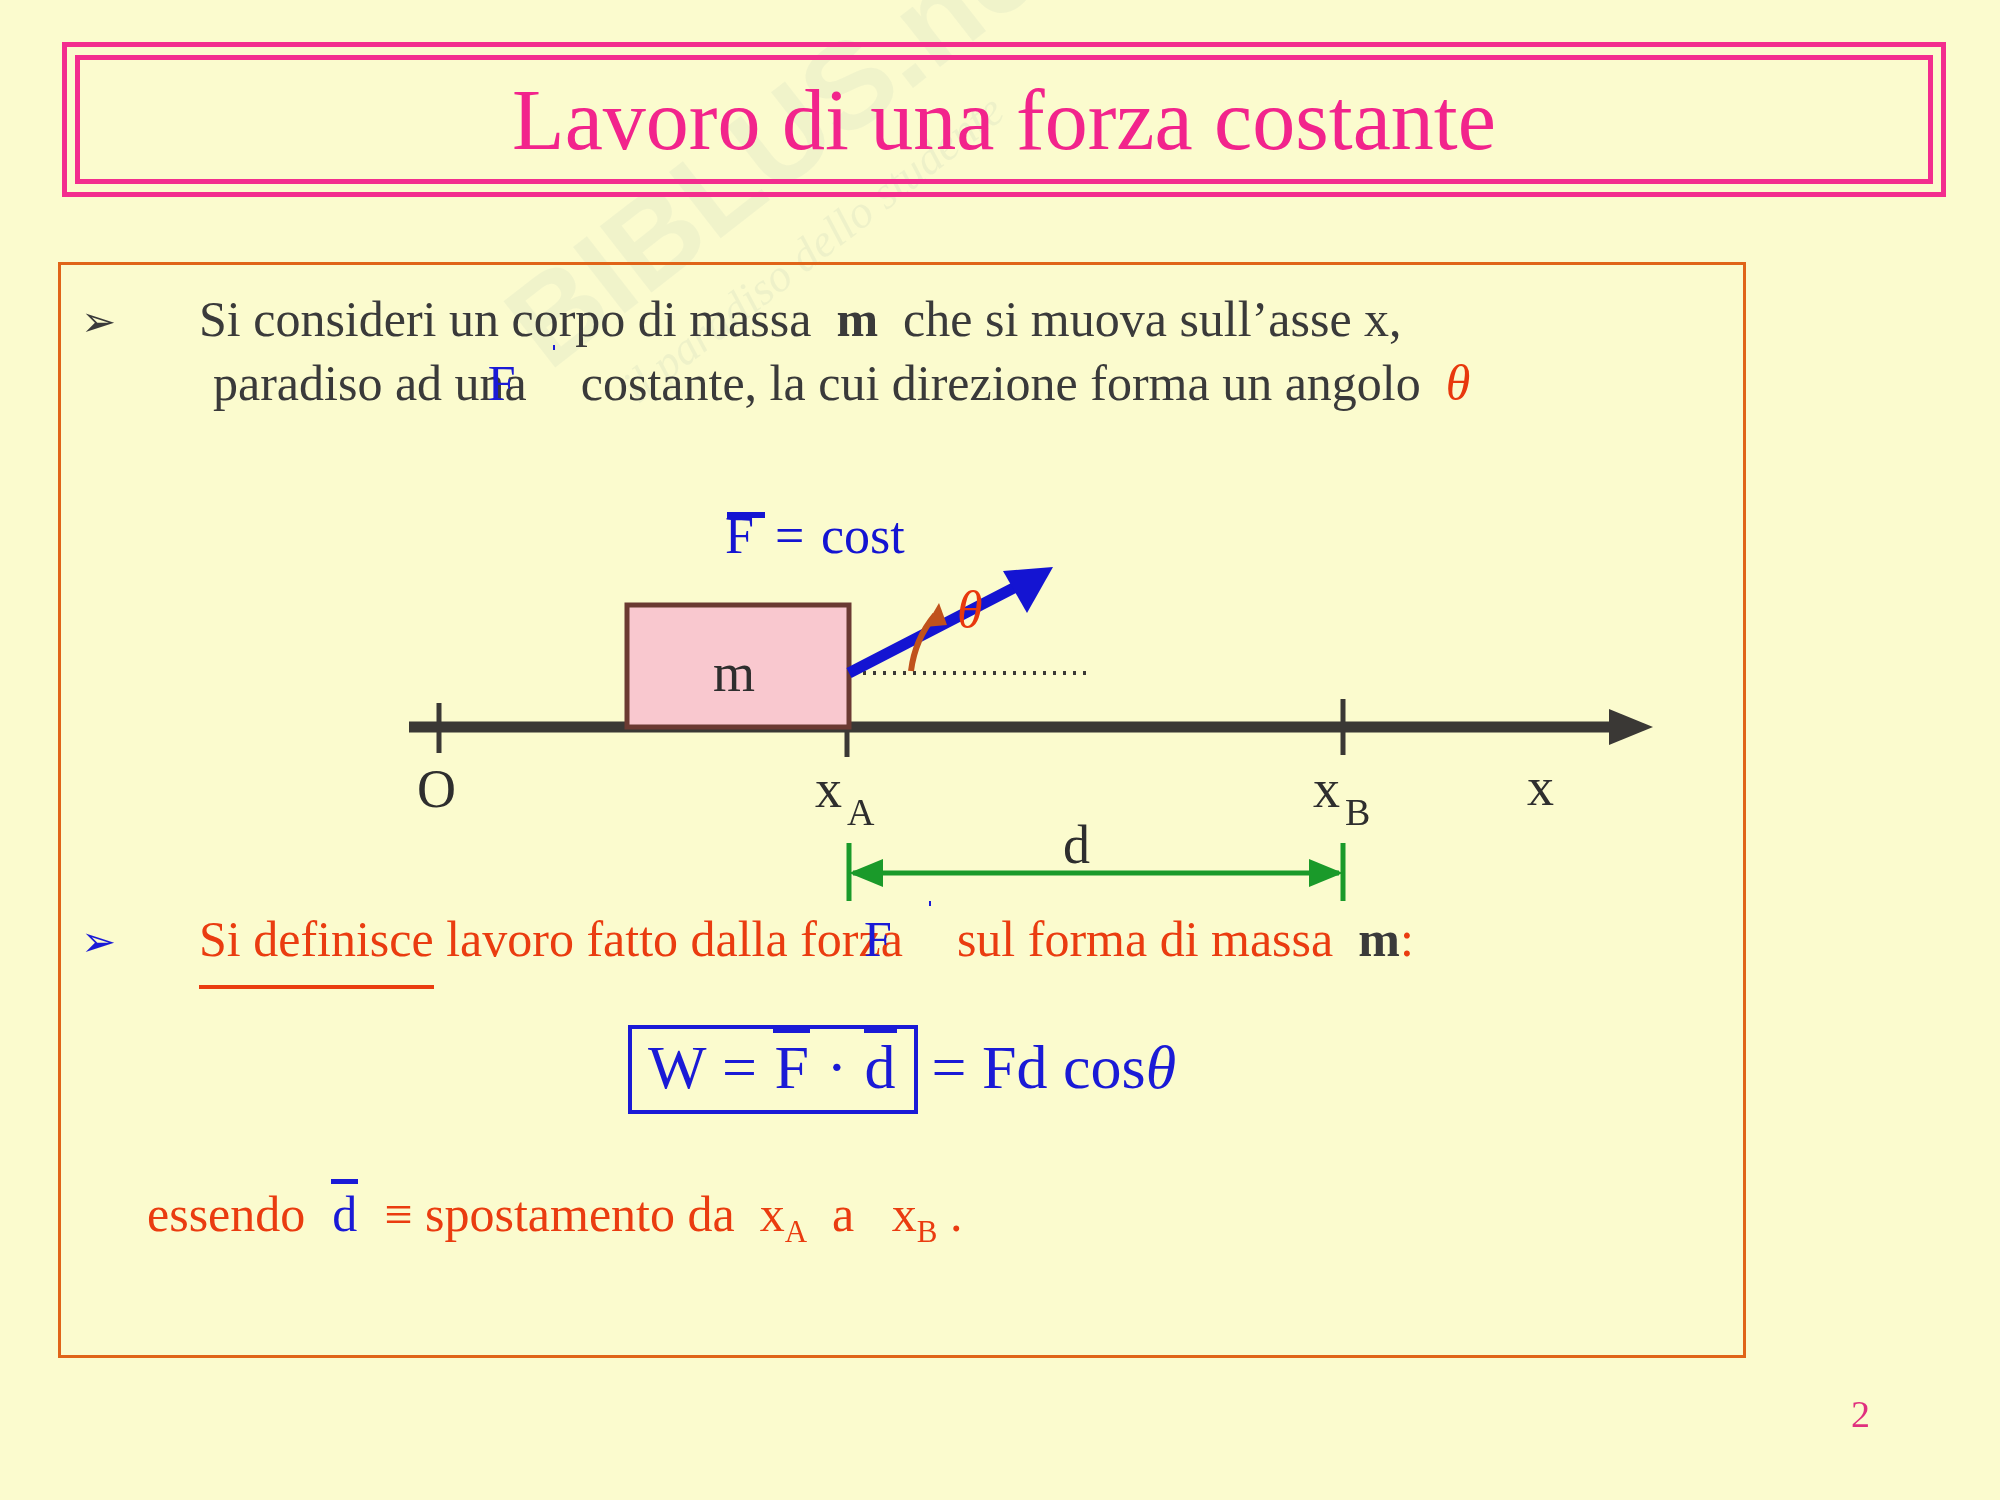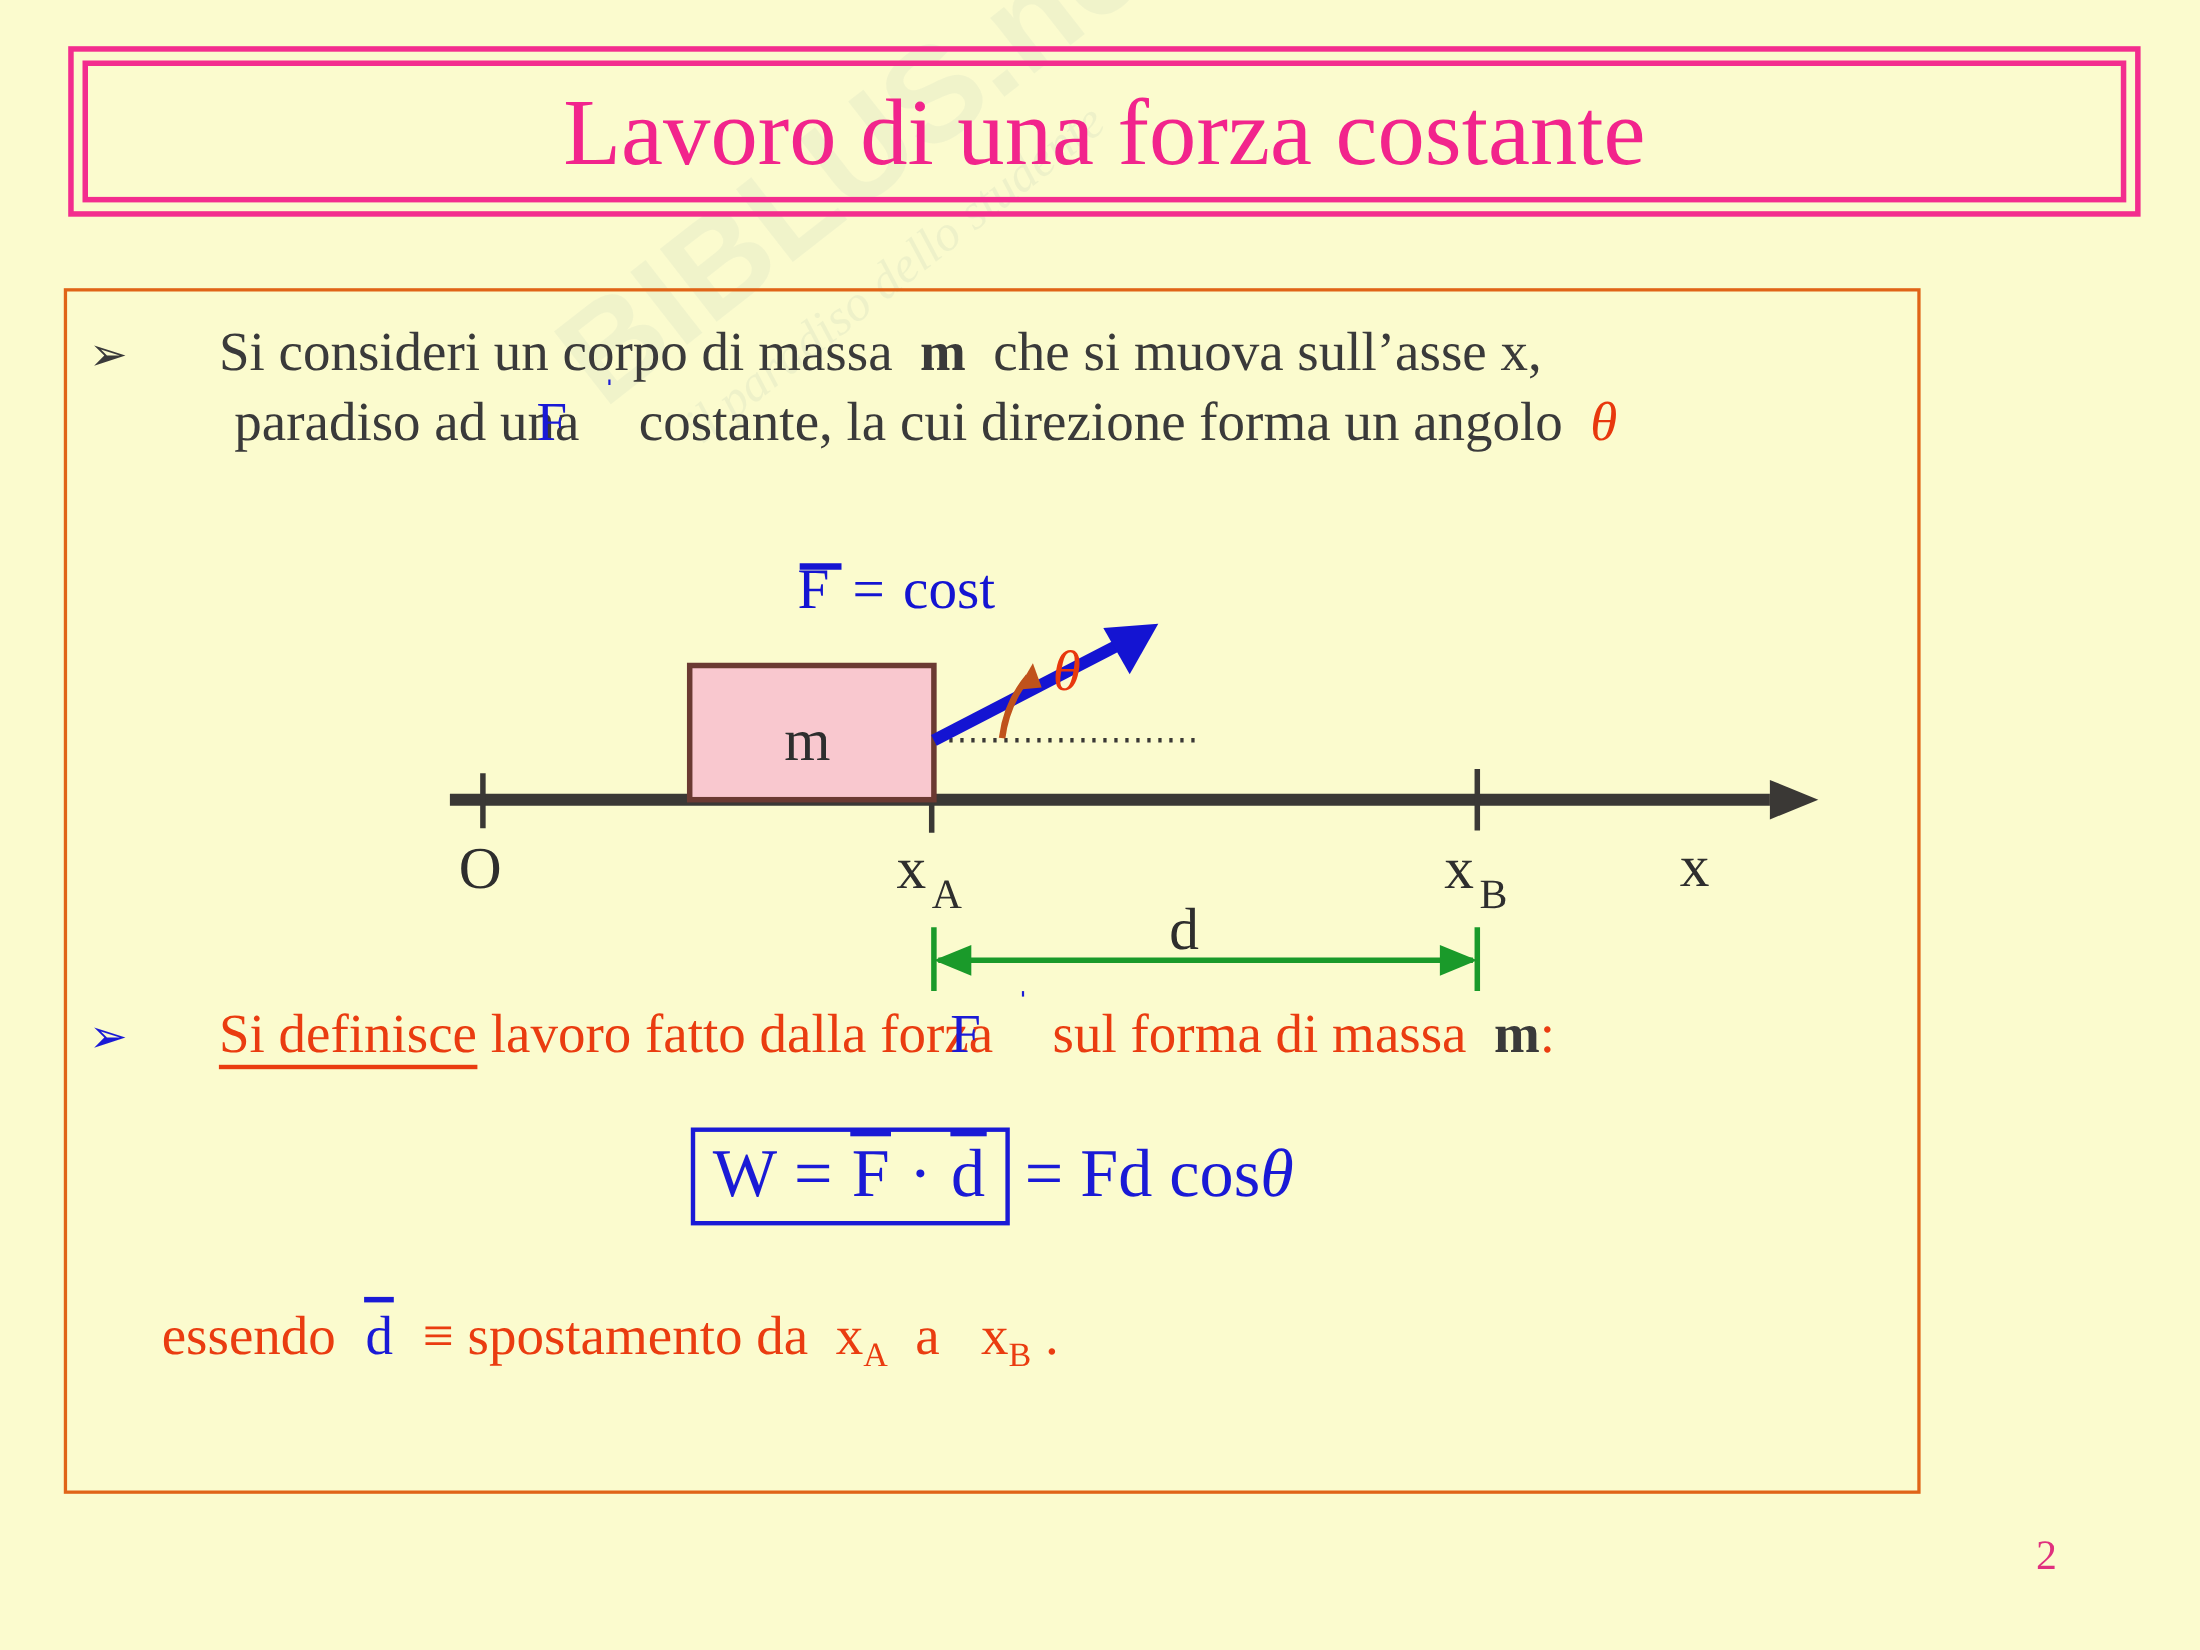--- a/index.html
+++ b/index.html
@@ -152,21 +152,21 @@
   .para-2 {
     left: 86px;
     top: 642px;
     width: 1780px;
     color: #ea3c10;
     font-size: 50px;
   }
   .u-def {
     color: #ea3c10;
     border-bottom: 4px solid #ea3c10;
-    padding-bottom: 1px;
+    padding-bottom: 18px;
   }
 
   
   .formula-row {
     position: absolute;
     left: 0;
     right: 0;
     top: 760px;
     text-align: center;
     color: #1a1ad6;

